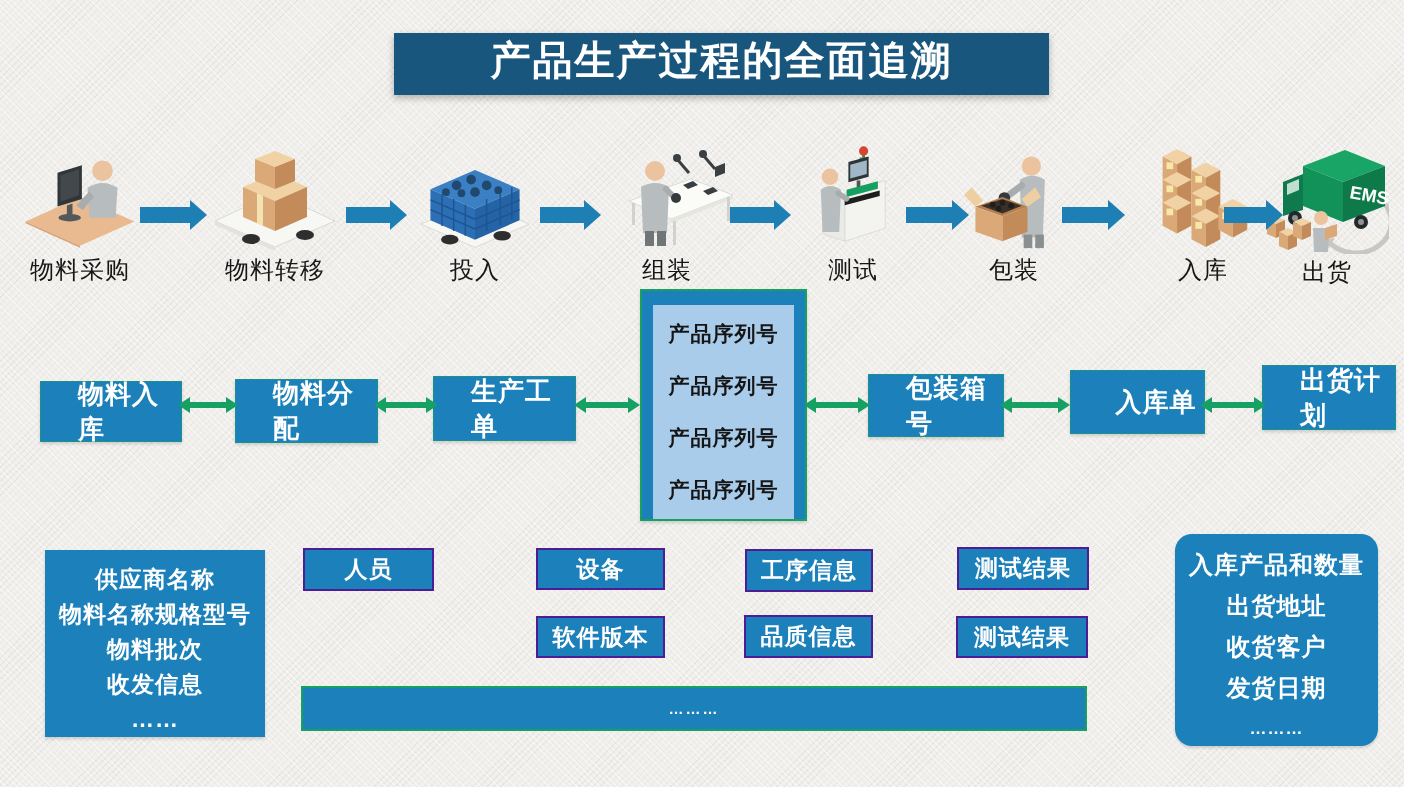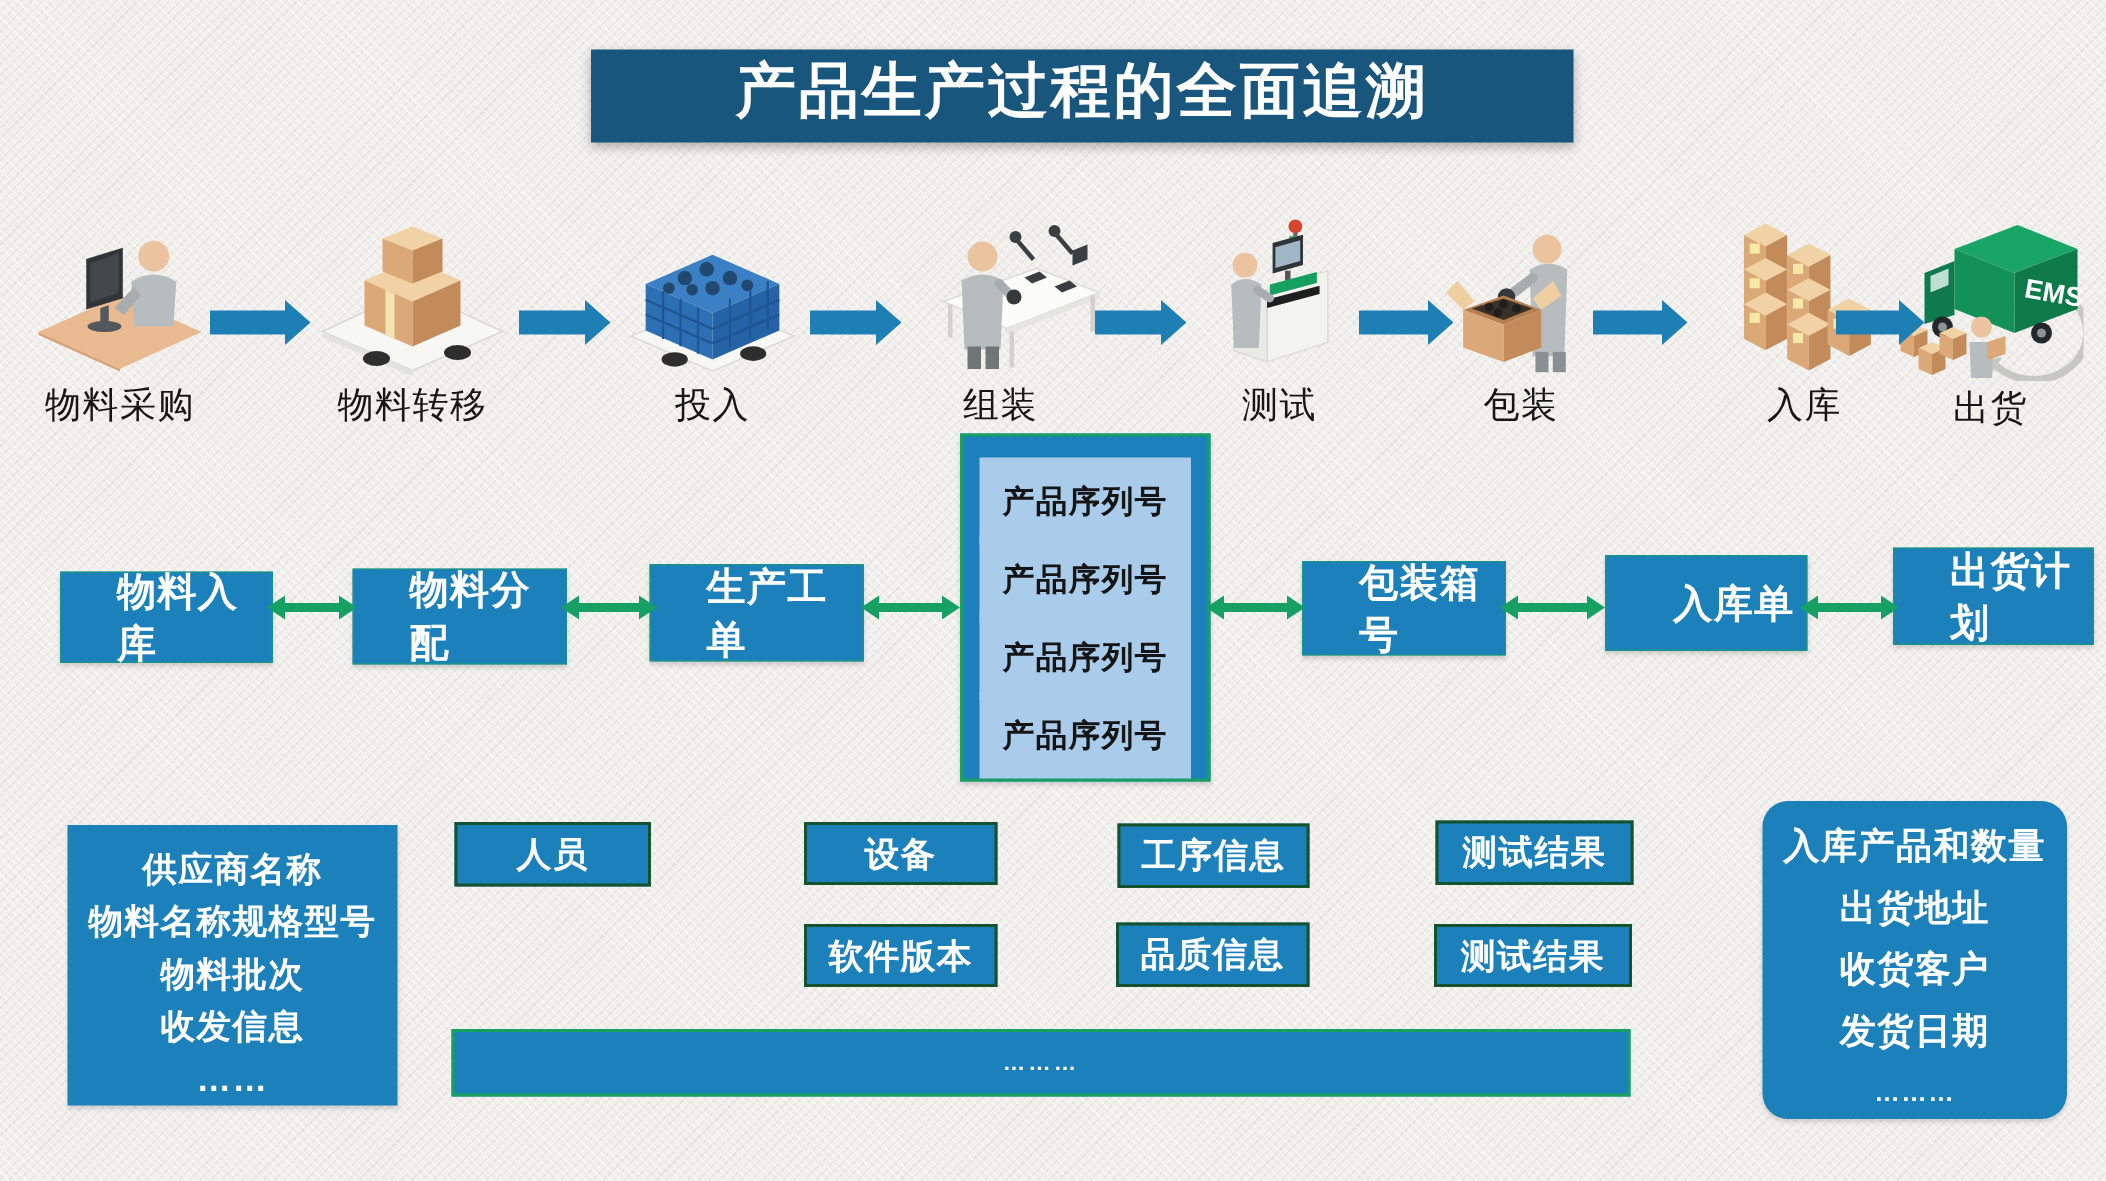--- a/index.html
+++ b/index.html
@@ -23,21 +23,21 @@
   .garrow::after{content:"";position:absolute;left:100%;top:50%;transform:translateY(-50%);
                  border-left:12px solid #17A064;border-top:8px solid transparent;border-bottom:8px solid transparent;}
   .fbox{position:absolute;background:#1C80BA;color:#fff;display:flex;align-items:center;justify-content:center;
         font-weight:700;font-size:26px;letter-spacing:1px;border:1px solid rgba(24,160,96,.55);
         box-sizing:border-box;box-shadow:0 2px 3px rgba(0,0,0,.15);padding-left:37px;}
   .serial-wrap{position:absolute;left:640px;top:289px;width:167px;height:232px;background:#1C80BA;
         border:2px solid #18A060;box-sizing:border-box;box-shadow:0 2px 3px rgba(0,0,0,.15);}
   .serial{position:absolute;left:11px;width:141px;height:58px;background:#A9CCEA;color:#151515;
         font-size:21px;font-weight:700;display:flex;align-items:center;justify-content:center;letter-spacing:1px;}
   .sbox{position:absolute;background:#1C80BA;color:#fff;display:flex;align-items:center;justify-content:center;
-        font-weight:700;font-size:23px;letter-spacing:1px;border:2px solid #14532d;box-sizing:border-box;}
+        font-weight:700;font-size:23px;letter-spacing:1px;border:2px solid #4c1d95;box-sizing:border-box;}
   .panel{position:absolute;background:#1C80BA;color:#fff;font-weight:700;text-align:center;
         box-sizing:border-box;box-shadow:0 2px 3px rgba(0,0,0,.15);}
   .panel .line{letter-spacing:1px;}
   .panel-left{padding-top:12px;}
   .panel-left .line{font-size:23px;line-height:35px;}
   .panel-right{padding-top:10px;}
   .panel-right .line{font-size:24px;line-height:41px;}
   .dotsbar{position:absolute;left:301px;top:686px;width:786px;height:45px;background:#1C80BA;
         border:2px solid #18A060;box-sizing:border-box;color:#fff;display:flex;align-items:center;
         justify-content:center;font-size:15px;font-weight:700;letter-spacing:2px;}

